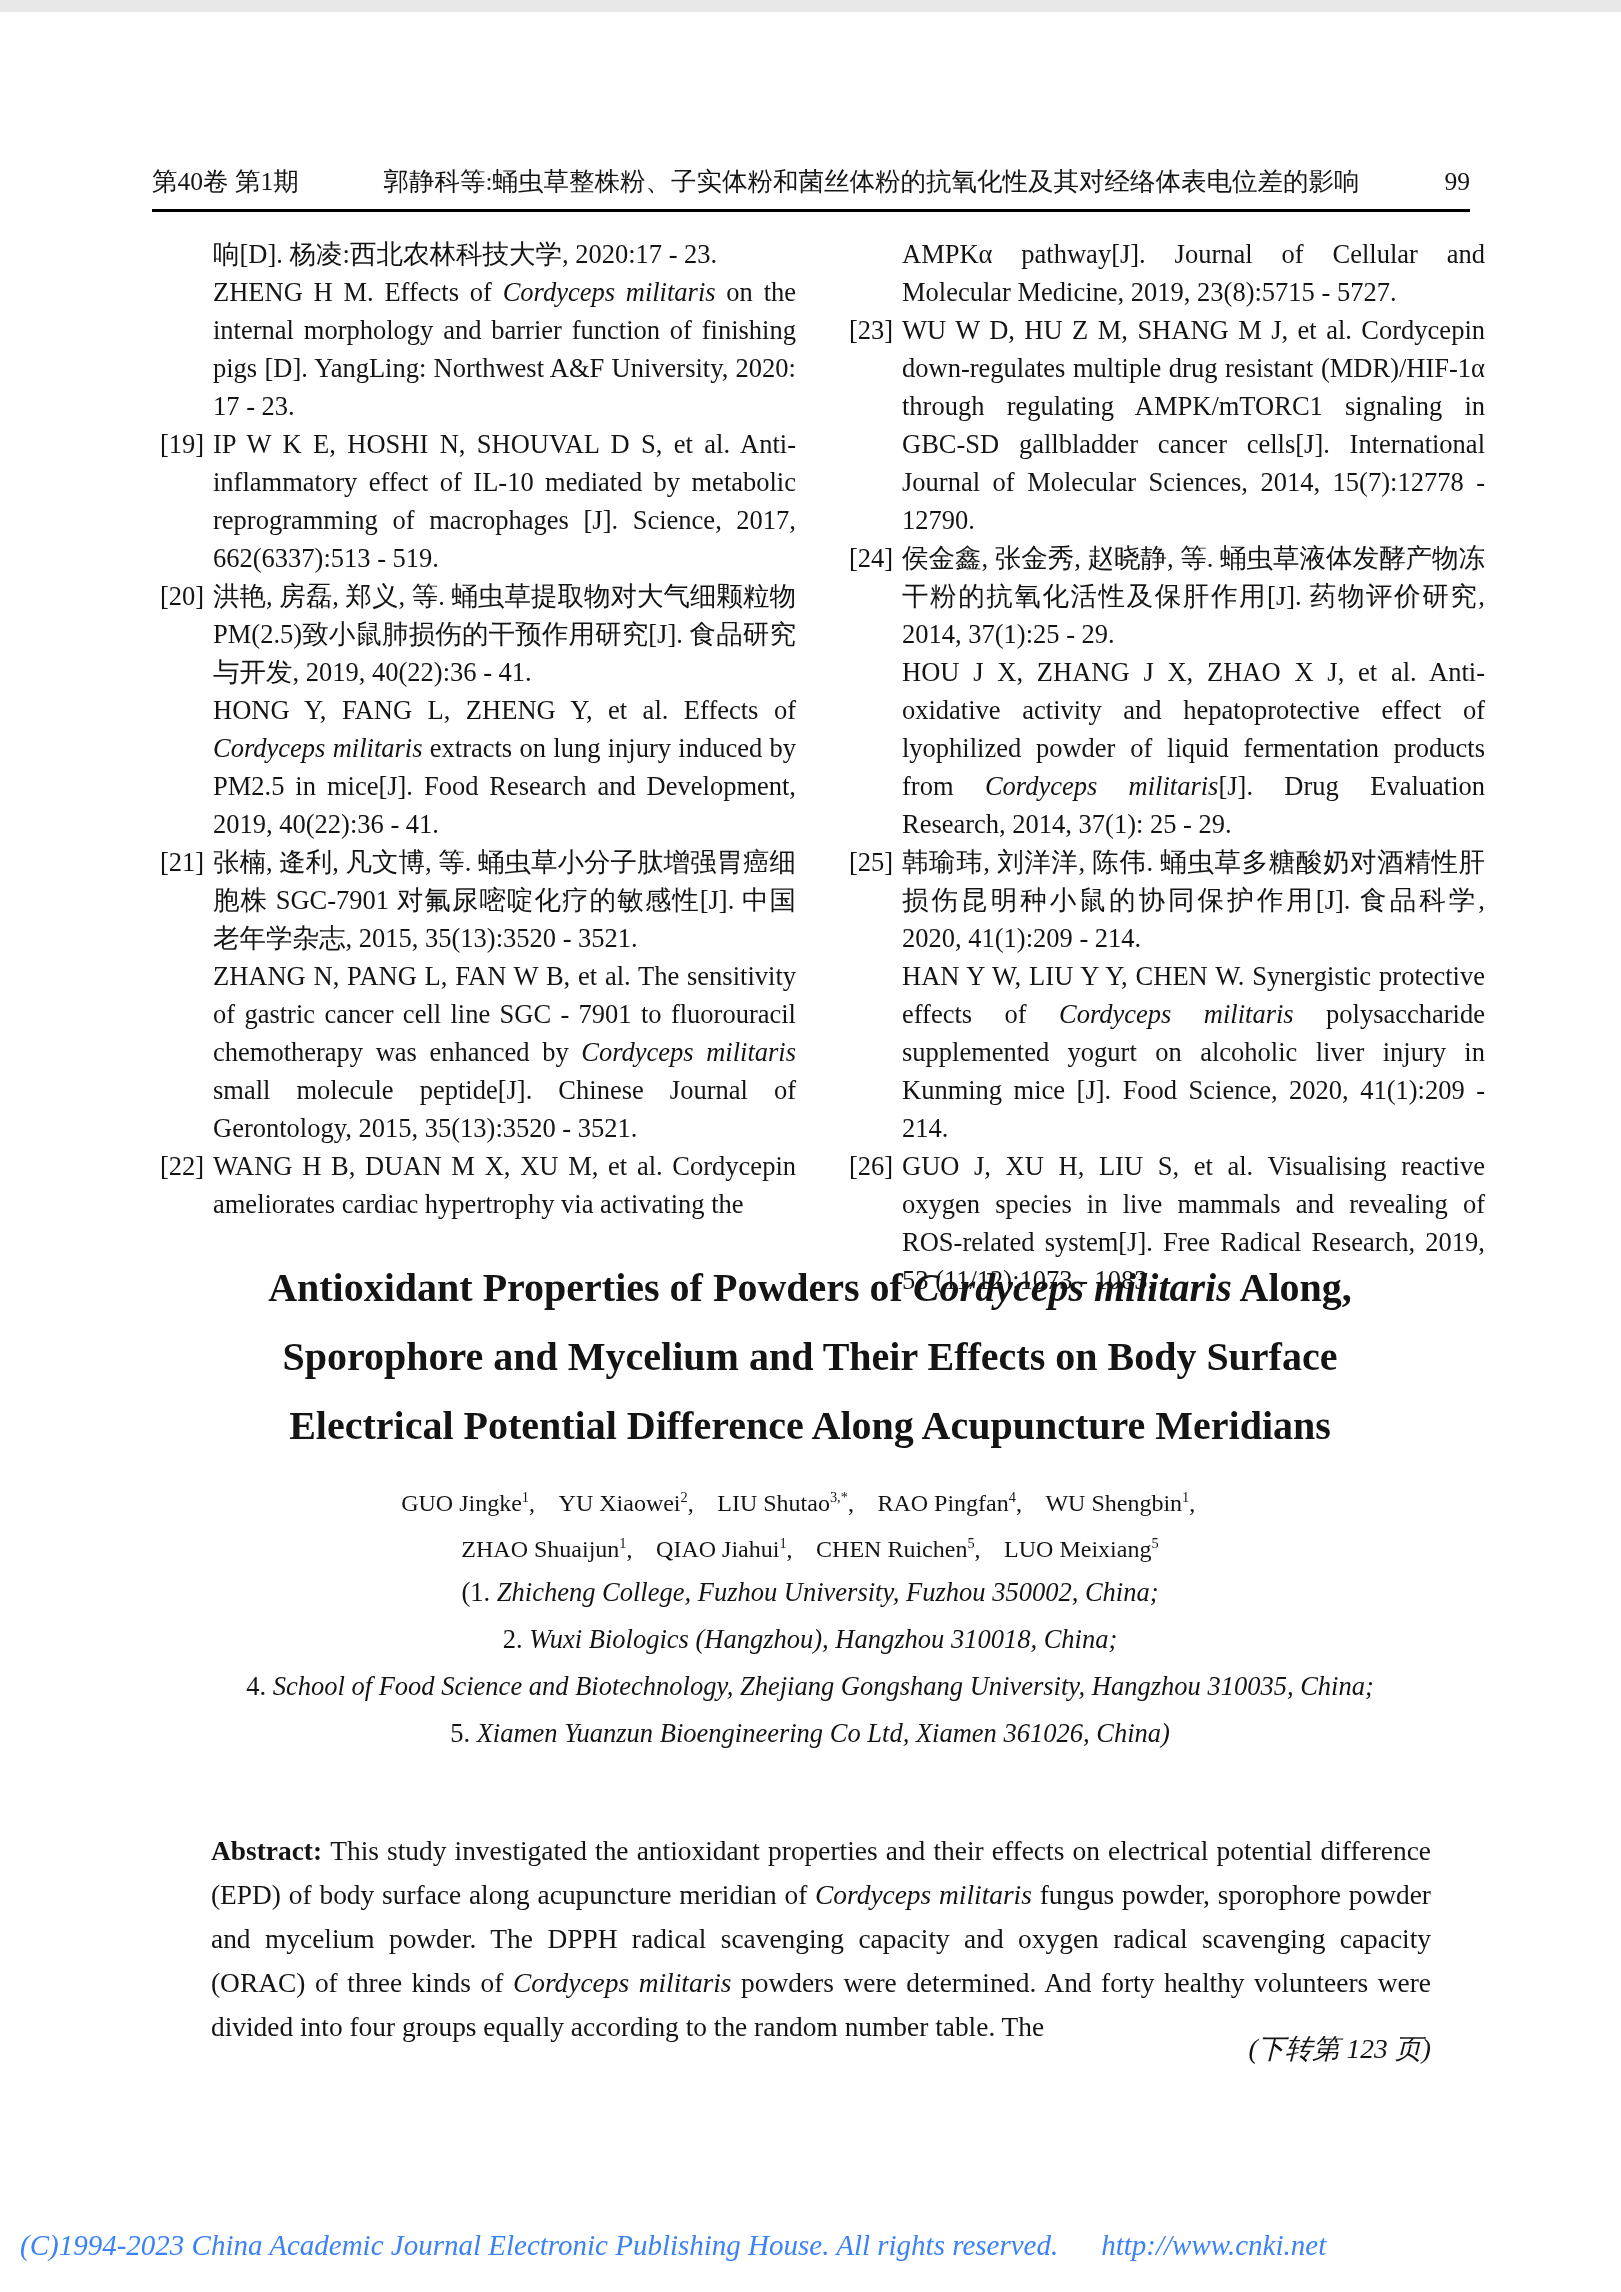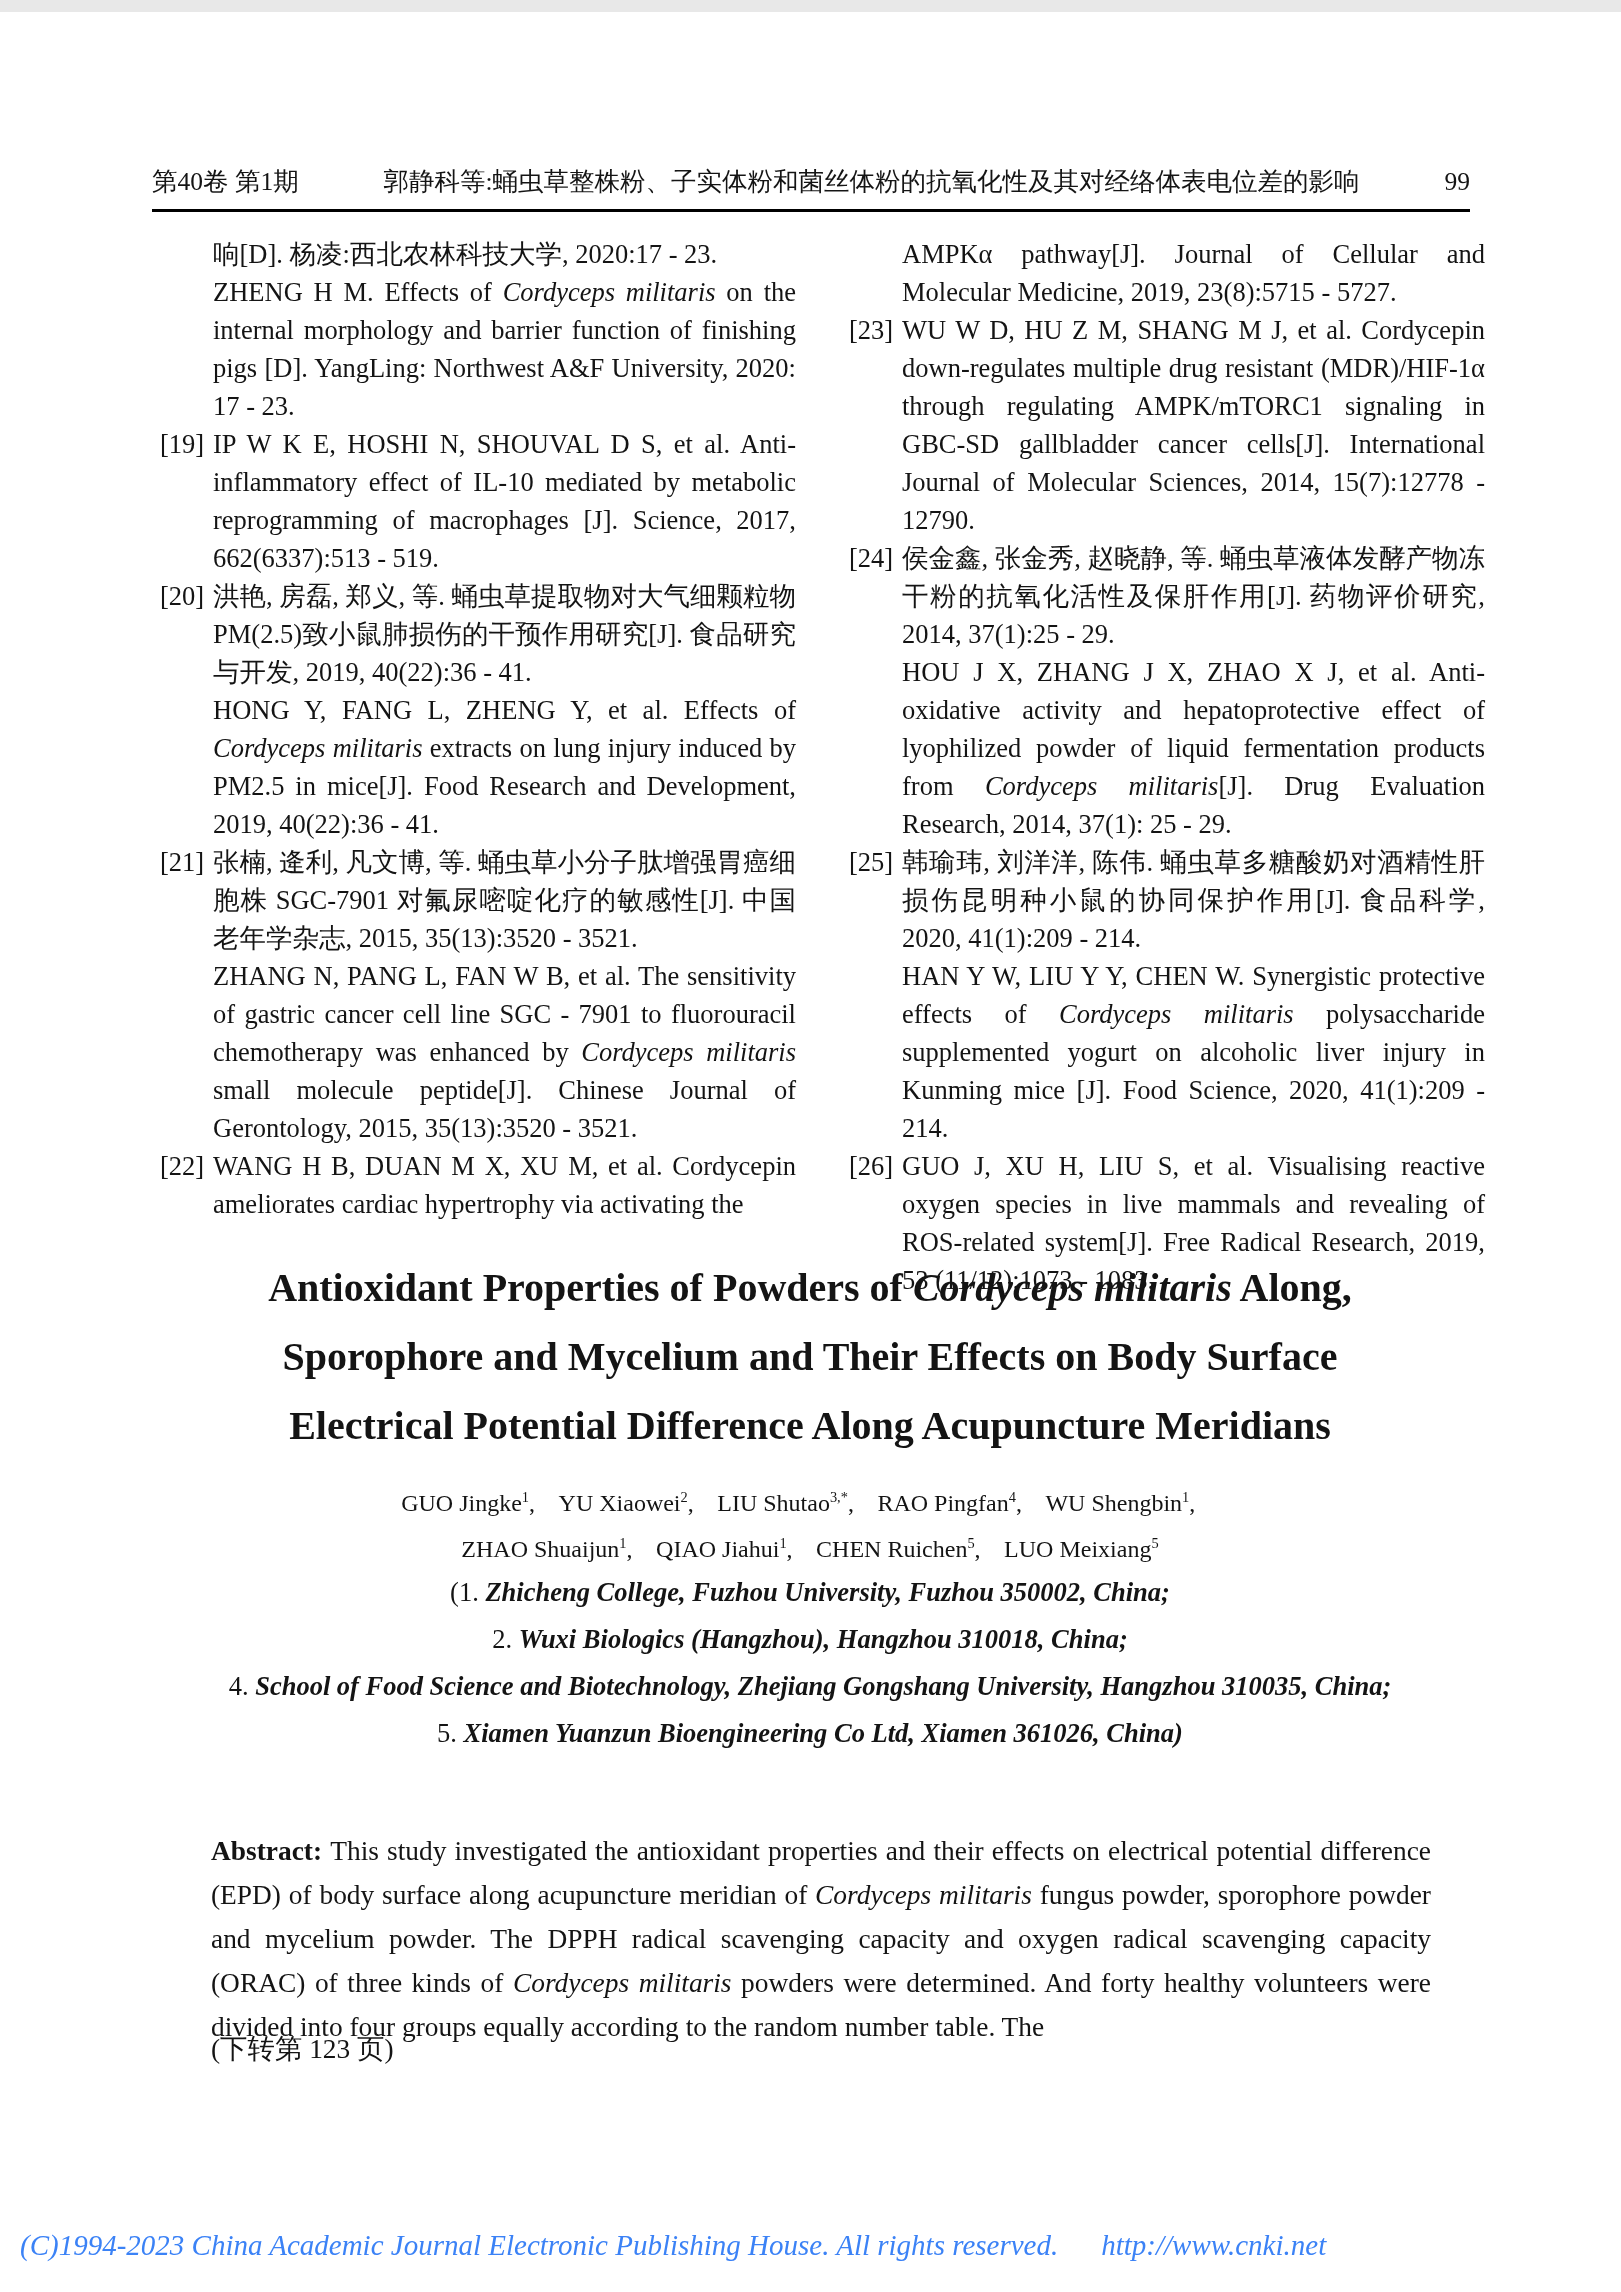--- a/index.html
+++ b/index.html
@@ -21,24 +21,24 @@
   .it{font-style:italic;}
   .bd{font-weight:bold;}
   sup{font-size:60%;line-height:0;}
   
   .title{position:absolute;left:75px;top:1241px;width:1470px;text-align:center;font-weight:bold;
          font-size:40px;line-height:69px;}
   .authors{position:absolute;left:75px;top:1468px;width:1470px;text-align:center;font-size:24px;line-height:46px;}
   .authors .gap{display:inline-block;width:23.5px;}
   .affils{position:absolute;left:75px;top:1557px;width:1470px;text-align:center;font-size:26.5px;line-height:47px;}
   .aff-num{font-style:normal;}
-  .aff-text{font-style:italic;font-weight:bold;}
+  .aff-text{font-style:italic;}
   
   .abstract{position:absolute;left:211px;top:1817px;width:1220px;font-size:27.4px;line-height:44px;text-align:justify;}
-  .contnote{position:absolute;left:211px;top:2019px;width:1220px;text-align:left;font-size:27.4px;}
+  .contnote{position:absolute;left:211px;top:2019px;width:1220px;text-align:right;font-size:27.4px;font-style:italic;}
   
   .footer{position:absolute;left:20px;top:2217px;width:1568px;font-size:29px;color:#3b82f6;white-space:nowrap;font-style:italic;}
   .footer .url{margin-left:43px;}
 </style>
 </head>
 <body>
 
 <div class="page">
 
   <div class="header">

